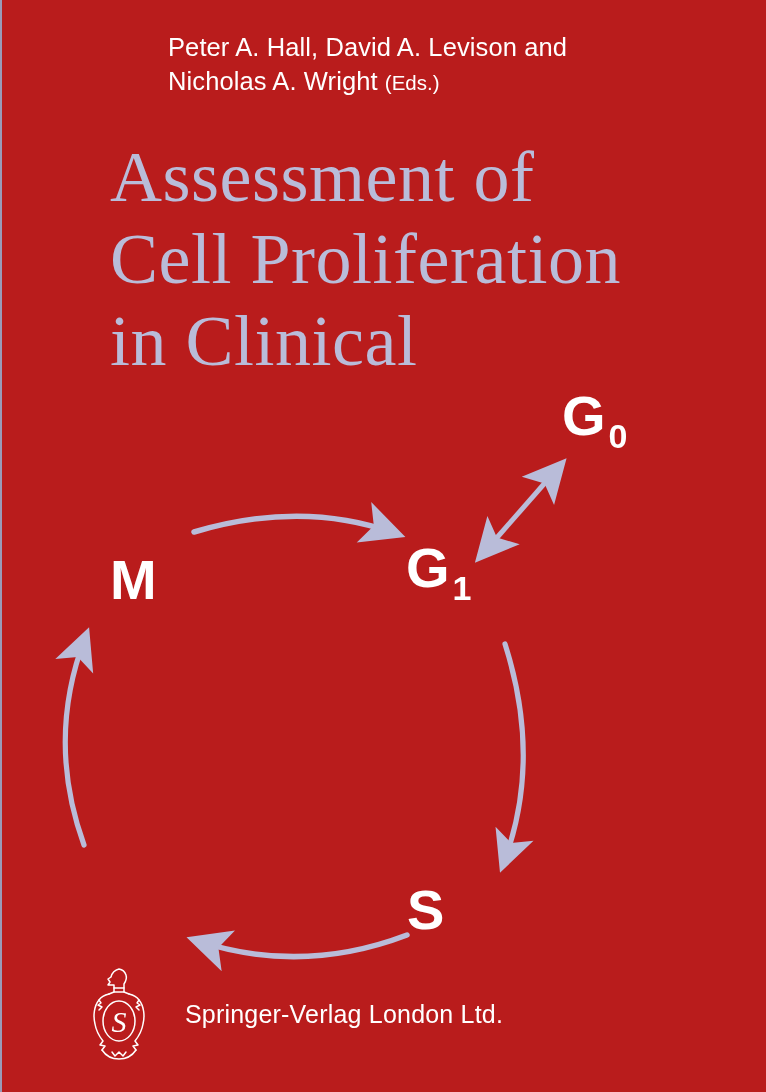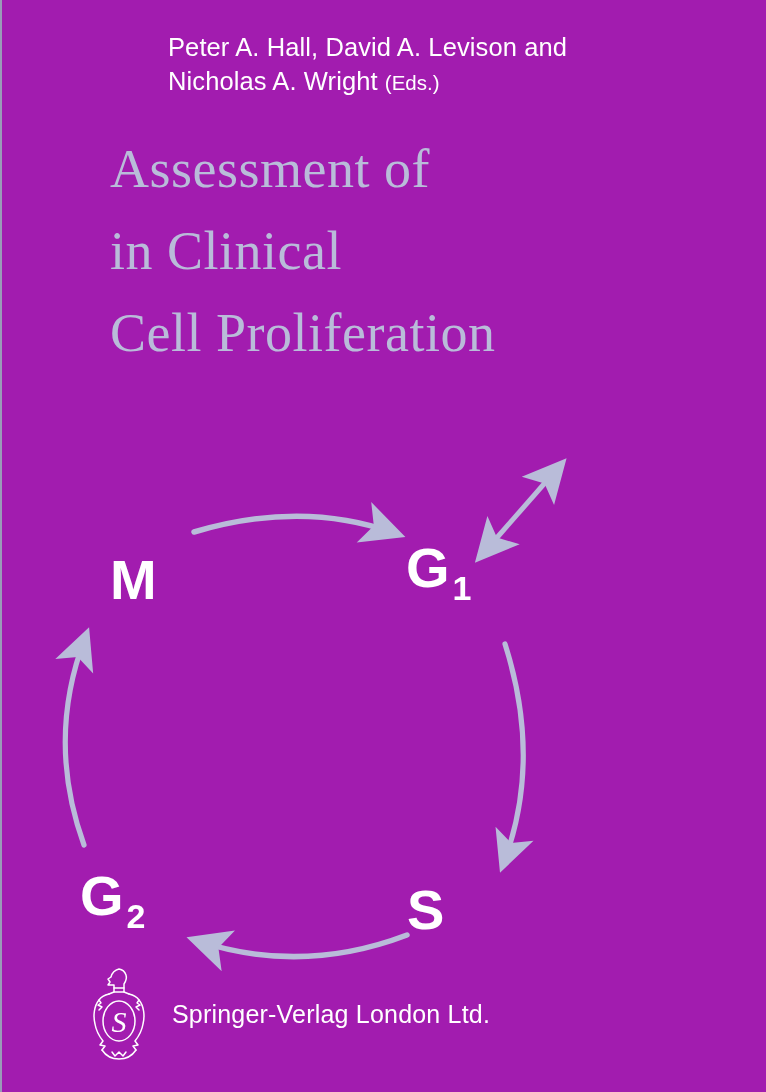--- a/index.html
+++ b/index.html
@@ -4,21 +4,21 @@
 <style>
   html, body {
     margin: 0;
     padding: 0;
     background: #3f3f60;
   }
   .cover {
     position: relative;
     width: 766px;
     height: 1092px;
-    background: #a21caf;
+    background: #b91c1c;
     overflow: hidden;
     font-family: "Liberation Sans", sans-serif;
     box-sizing: border-box;
     border-left: 2px solid #9a9ab8;
   }
 
   
   .editors {
     position: absolute;
     left: 166px;
@@ -34,25 +34,25 @@
   .editors .line { white-space: nowrap; }
   .editors .eds {
     font-size: 20.5px;
     letter-spacing: 0px;
   }
 
   
   .title {
     position: absolute;
     left: 108px;
-    top: 128px;
+    top: 136px;
     width: 640px;
     color: #b9bcd9;
     font-family: "Liberation Serif", serif;
-    font-size: 54px;
+    font-size: 72px;
     line-height: 82px;
     font-weight: 400;
     letter-spacing: 0.5px;
   }
   .title .tline { white-space: nowrap; display: block; }
 
   
   .cycle {
     position: absolute;
     left: 0;
@@ -96,38 +96,38 @@
   .springer-logo {
     width: 62px;
     height: 96px;
     flex: 0 0 auto;
   }
   .pub-name {
     color: #ffffff;
     font-family: "Liberation Sans", sans-serif;
     font-size: 25px;
     letter-spacing: 0.2px;
-    margin-left: 22px;
+    margin-left: 35px;
     white-space: nowrap;
   }
 </style>
 </head>
 <body>
 
 <div class="cover">
 
   <div class="editors">
     <span class="line">Peter A. Hall, David A. Levison and</span>
     <span class="line"><span>Nicholas A. Wright</span> <span class="eds">(Eds.)</span></span>
   </div>
 
   <div class="title">
     <span class="tline">Assessment of</span>
+    <span class="tline">Cell Proliferation</span>
     <span class="tline">in Clinical</span>
-    <span class="tline">Cell Proliferation</span>
   </div>
 
   <svg class="cycle" viewBox="0 0 766 1092">
     <defs>
       <marker id="ah" markerWidth="9" markerHeight="9" refX="6.2" refY="4.5" orient="auto" markerUnits="strokeWidth">
         <path d="M0.4,0.6 L8.4,4.5 L0.4,8.4 L2.3,4.5 Z" fill="#b9bcd9"></path>
       </marker>
       <marker id="ahs" markerWidth="10" markerHeight="10" refX="6.6" refY="5" orient="auto" markerUnits="strokeWidth">
         <path d="M0.5,0.7 L9.2,5 L0.5,9.3 L2.5,5 Z" fill="#b9bcd9"></path>
       </marker>
@@ -140,26 +140,26 @@
 
     <path d="M 503,644 Q 540,760 502,862" fill="none" stroke="#b9bcd9" stroke-width="5.2" stroke-linecap="round" marker-end="url(#ah)"></path>
 
     <path d="M 405,935 Q 300,975 196,941" fill="none" stroke="#b9bcd9" stroke-width="5.5" stroke-linecap="round" marker-end="url(#ah)"></path>
 
     <path d="M 82,845 Q 44,740 83,638" fill="none" stroke="#b9bcd9" stroke-width="5.2" stroke-linecap="round" marker-end="url(#ah)"></path>
 
     <path d="M 492,541 L 556,468" fill="none" stroke="#b9bcd9" stroke-width="5" stroke-linecap="butt" marker-start="url(#ahe)" marker-end="url(#ahs)"></path>
   </svg>
 
+  <div class="cyc-label" id="lbl-g0"><span>G</span><sub>0</sub></div>
 
   <div class="cyc-label" id="lbl-g1"><span>G</span><sub>1</sub></div>
 
   <div class="cyc-label" id="lbl-m"><span>M</span></div>
 
-  <div class="cyc-label" id="lbl-g2"><span>G</span><sub>2</sub></div>
 
   <div class="cyc-label" id="lbl-s"><span>S</span></div>
 
   <div class="publisher">
     <svg class="springer-logo" viewBox="0 0 62 96">
       <g fill="none" stroke="#ffffff" stroke-width="1.5" stroke-linejoin="round" stroke-linecap="round">
 
         <path d="M31 3 C27 4 24 7 23 11 L20 13 L22 16 L20 19 L26 19 L26 22 L36 22 L36 18
                  C38 15 39 12 38 9 C37 6 34 3.5 31 3 Z"></path>
         <path d="M26 22 L26 26 L36 26 L36 22"></path>

